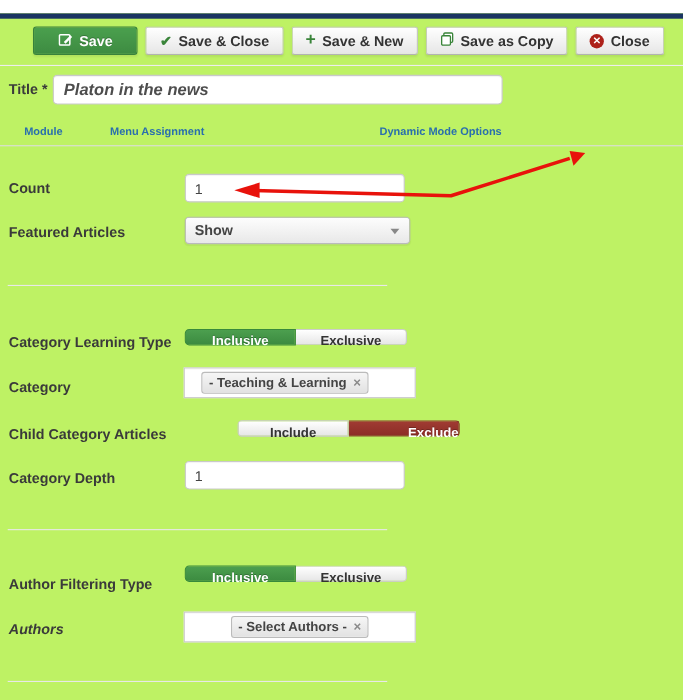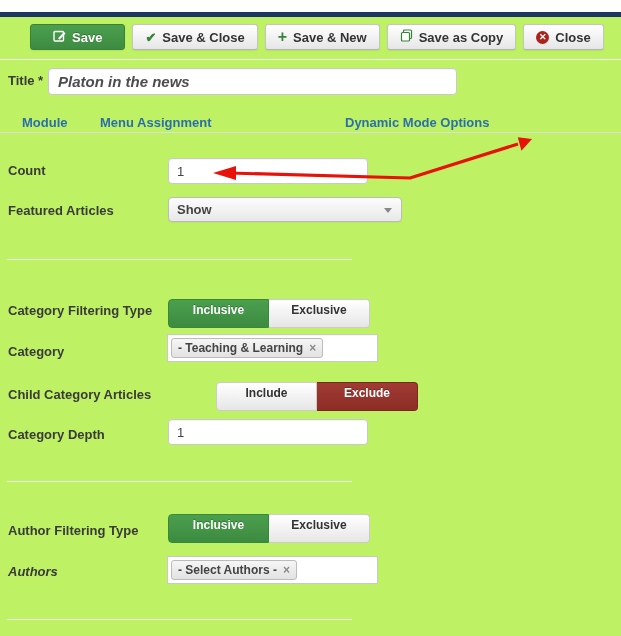--- a/index.html
+++ b/index.html
@@ -35,65 +35,66 @@
   .field-label { position:absolute; font-size:13px; font-weight:bold; color:#3a3a3a; }
   .title-input {
     position:absolute; left:48px; top:56px; width:409px; height:27px;
     border:1px solid #c9c9c9; border-radius:4px; padding:0 9px;
     font-family:"Liberation Sans", sans-serif; font-size:15px; font-weight:bold; color:#4d4d4d;
     background:#fff; box-shadow:inset 0 1px 1px rgba(0,0,0,.05);font-style:italic;
   }
 
   
   .tabbar { position:absolute; top:99px; left:0; width:621px; height:22px; border-bottom:1px solid #ddd; }
-  .tab-link { position:absolute; top:103px; font-size:13px; font-weight:bold; color:#2a6fad; cursor:pointer; text-decoration:none; }
+  .tab-link { position:absolute; top:103px; font-size:10px; font-weight:bold; color:#2a6fad; cursor:pointer; text-decoration:none; }
   .tab-active {
     position:absolute; left:495px; top:99px; height:23px; z-index:2;
     background:#fff; border:1px solid #ddd; border-bottom:1px solid #fff;
     border-radius:4px 4px 0 0; padding:0 10px; line-height:21px;
     font-size:13px; font-weight:bold; color:#444; cursor:default;
   }
 
   
   .text-input {
     position:absolute; left:168px; width:200px; height:26px;
     border:1px solid #c9c9c9; border-radius:4px; padding:0 8px;
     font-family:"Liberation Sans", sans-serif; font-size:13px; color:#444; background:#fff;
     box-shadow:inset 0 1px 1px rgba(0,0,0,.05);
   }
   .select {
-    position:absolute; left:168px; width:234px; height:25px;
+    position:absolute; left:168px; width:205px; height:25px;
     border:1px solid #bbb; border-radius:4px; background:linear-gradient(#fdfdfd,#e8e8e8);
     display:flex; align-items:center; padding:0 8px; cursor:pointer;
     font-size:13px; font-weight:bold; color:#444; box-shadow:0 1px 1px rgba(0,0,0,.05);
   }
   .caret {
     position:absolute; right:9px; top:10px; width:0; height:0;
     border-left:4px solid transparent; border-right:4px solid transparent; border-top:5px solid #888;
   }
   .btn-group { position:absolute; left:168px; display:flex; }
   .tbtn {
-    width:101px; height:29px; line-height:21px; text-align:center;
+    width:101px; height:15px; line-height:21px; text-align:center;
     font-size:12px; font-weight:bold; color:#333; cursor:pointer;
     background:linear-gradient(#ffffff,#e6e6e6); border:1px solid #ccc;
   }
   .tbtn:first-child { border-radius:4px 0 0 4px; }
   .tbtn:last-child { border-radius:0 4px 4px 0; border-left:none; }
   .tbtn-green {
     background:linear-gradient(#4c9f4f,#3c8b40); border-color:#388a3b; color:#fff;
     text-shadow:0 -1px 0 rgba(0,0,0,.25);
   }
   .tbtn-red {
     background:linear-gradient(#a03b33,#8c2d26); border-color:#7d2620; color:#fff;
     text-shadow:0 -1px 0 rgba(0,0,0,.25);
+    text-align:right;
   }
   .chosen-box {
     position:absolute; left:167px; width:211px; height:28px;
     border:1px solid #c9c9c9; background:#fff; cursor:text;
-    box-shadow:inset 0 1px 1px rgba(0,0,0,.04); padding:3px 3px;
+    box-shadow:inset 0 1px 1px rgba(0,0,0,.04); padding:3px 15px;
   }
   .chip {
     display:inline-flex; align-items:center; gap:6px; height:20px; padding:0 6px;
     background:linear-gradient(#f6f6f6,#e2e2e2); border:1px solid #bbb; border-radius:3px;
     font-size:12px; font-weight:bold; color:#444; white-space:nowrap;
   }
   .chip-x {
     color:#8a8a8a; font-size:12px; font-weight:bold; line-height:12px; cursor:pointer;
   }
   .hr { position:absolute; left:7px; width:345px; height:1px; background:#e8e8e8; }
@@ -152,21 +153,21 @@
   <input class="text-input" style="top: 146px;" value="1">
 
   <div class="field-label" style="left:8px; top:191px;">Featured Articles</div>
   <div class="select" style="top:185px;">
     <span>Show</span>
     <span class="caret"></span>
   </div>
 
   <div class="hr" style="top:247px;"></div>
 
-  <div class="field-label" style="left:8px; top:291px;">Category Filtering Type</div>
+  <div class="field-label" style="left:8px; top:291px;">Category Learning Type</div>
   <div class="btn-group" style="top:287px;">
     <div class="tbtn tbtn-green">Inclusive</div>
     <div class="tbtn">Exclusive</div>
   </div>
 
   <div class="field-label" style="left:8px; top:332px;">Category</div>
   <div class="chosen-box" style="top:322px;">
     <span class="chip">
       <span>- Teaching &amp; Learning</span>
       <span class="chip-x">×</span>
@@ -184,21 +185,21 @@
 
   <div class="hr" style="top:469px;"></div>
 
   <div class="field-label" style="left:8px; top:511px;">Author Filtering Type</div>
   <div class="btn-group" style="top:502px;">
     <div class="tbtn tbtn-green">Inclusive</div>
     <div class="tbtn">Exclusive</div>
   </div>
 
   <div class="field-label" style="left:8px; top:552px;font-style:italic;">Authors</div>
-  <div class="chosen-box" style="top:544px;">
+  <div class="chosen-box" style="top:544px;text-align:center;">
     <span class="chip">
       <span>- Select Authors -</span>
       <span class="chip-x">×</span>
     </span>
   </div>
 
   <div class="hr" style="top:607px;"></div>
 
   <svg class="arrow-svg" width="621" height="636" viewBox="0 0 621 636">
     <path d="M 228 161 L 410 166 L 518 132" fill="none" stroke="#e8120b" stroke-width="3.2" stroke-linejoin="round"></path>

